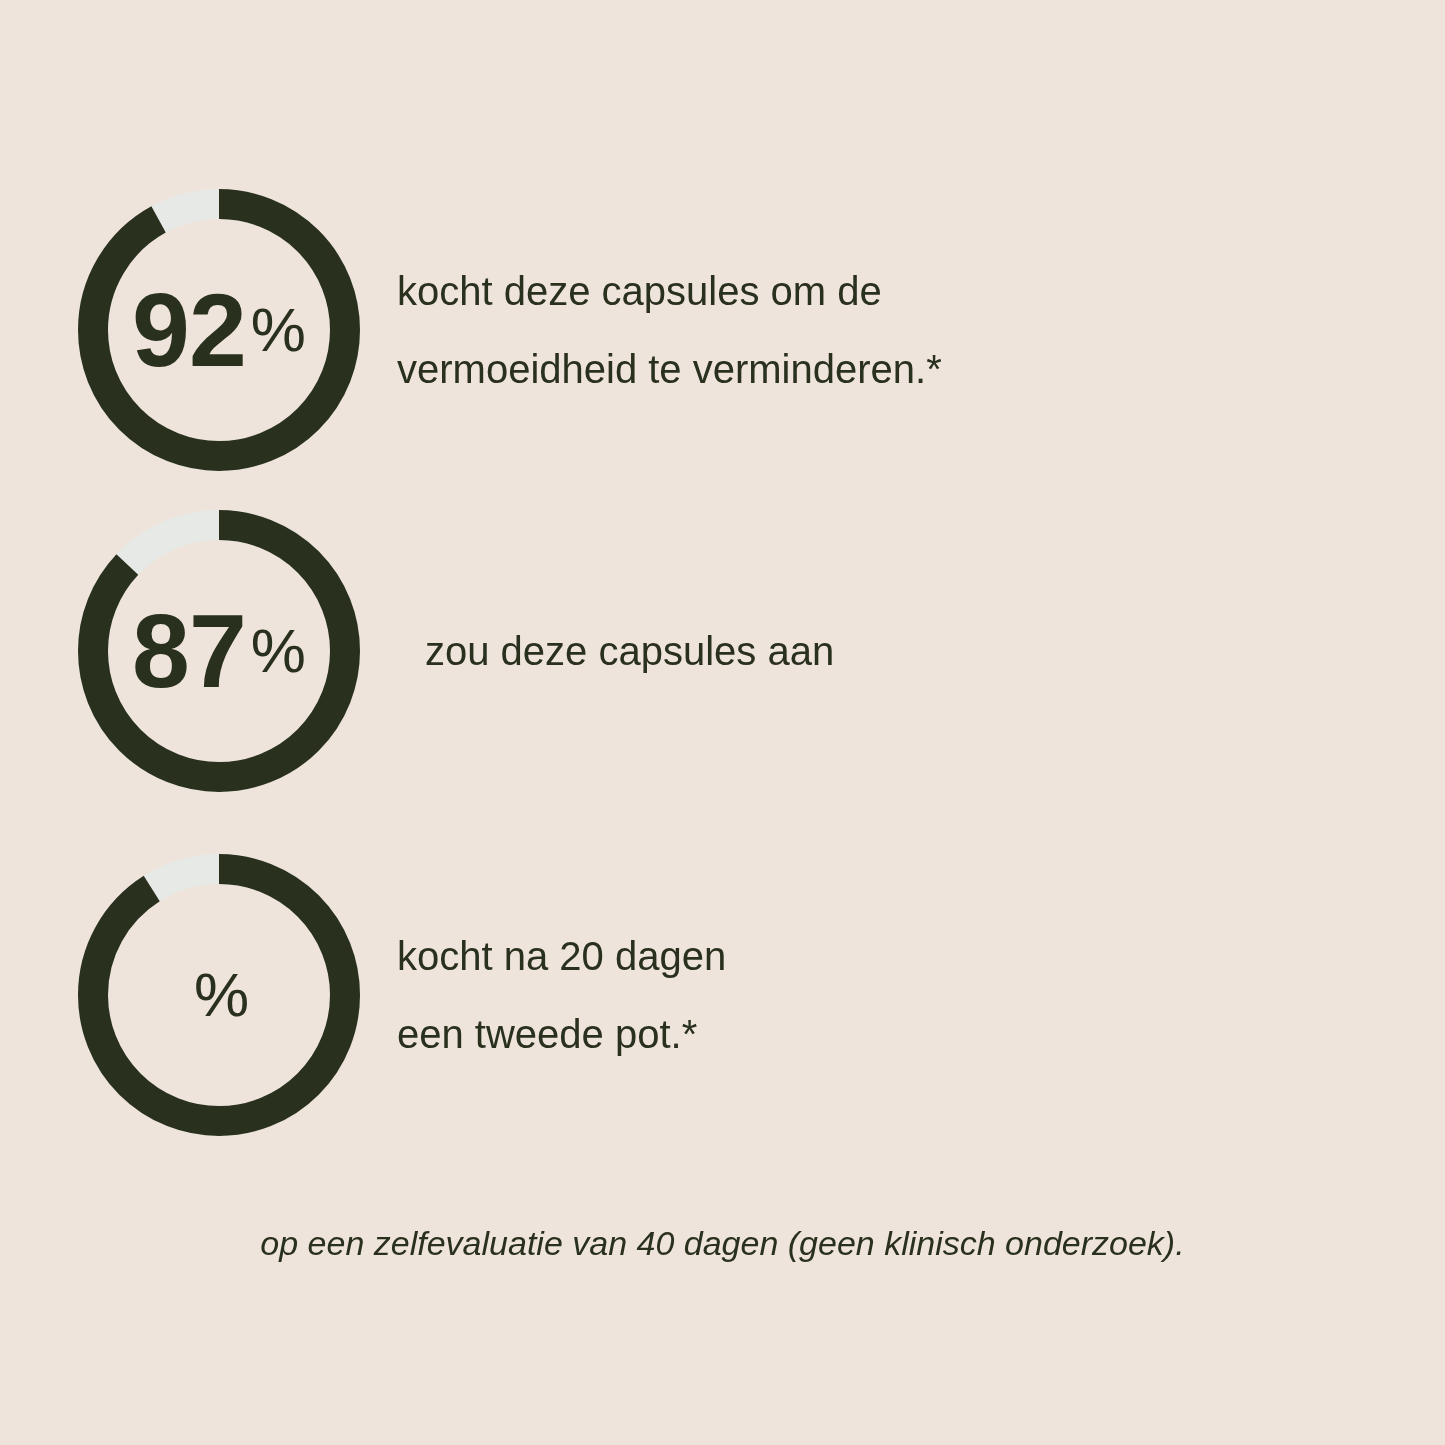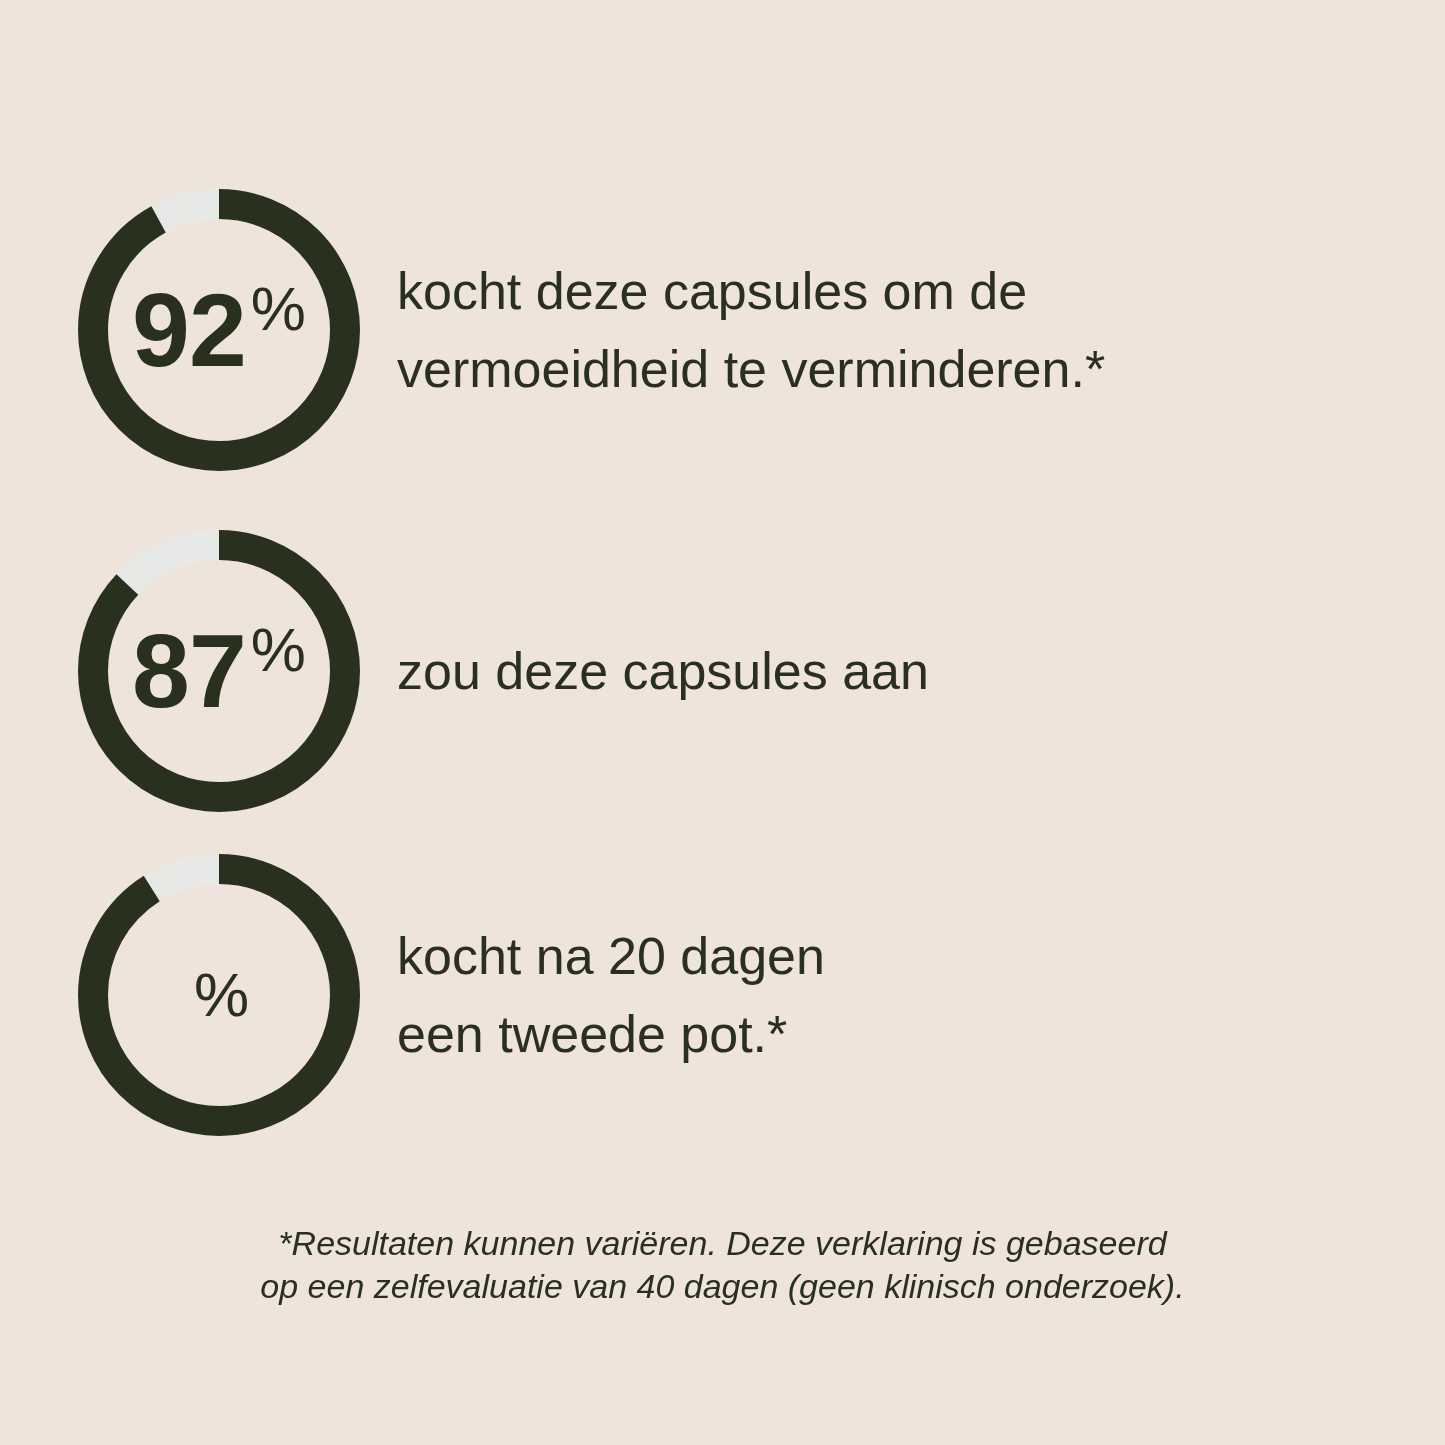--- a/index.html
+++ b/index.html
@@ -21,54 +21,54 @@
     background: var(--bg);
   }
   .stat-row {
     position: absolute;
     left: 78px;
     display: flex;
     align-items: center;
     height: 282px;
   }
   .stat-row.r0 { top: 189px; }
-  .stat-row.r1 { top: 530px; }
+  .stat-row.r1 { top: 510px; gap: 28px; }
   .stat-row.r2 { top: 854px; }
   .ring-wrap {
     position: relative;
     width: 282px; height: 282px;
     flex: 0 0 282px;
   }
   .ring-wrap svg { display: block; width: 282px; height: 282px; }
   .ring-label {
     position: absolute;
     inset: 0;
     display: flex;
     align-items: center;
     justify-content: center;
   }
   .ring-label-inner {
     display: flex;
-    align-items: flex-start;
+    align-items: center;
   }
   .stat-value {
     font-size: 104px;
     font-weight: 700;
     letter-spacing: -1px;
     line-height: 1;
   }
   .percent-sign {
     font-size: 62px;
     font-weight: 400;
     line-height: 1;
     margin-left: 5px;
   }
   .stat-description {
     margin-left: 37px;
-    font-size: 52px;
+    font-size: 40px;
     line-height: 78px;
     font-weight: 400;
     letter-spacing: 0;
     white-space: nowrap;
   }
   .footnote {
     position: absolute;
     top: 1222px;
     left: 0;
     width: 1445px;
@@ -133,17 +133,16 @@
         </div>
       </div>
     </div>
     <div class="stat-description">
       <div>kocht na 20 dagen</div>
       <div>een tweede pot.*</div>
     </div>
   </div>
 
   <div class="footnote">
-    <div>*Resultaten kunnen variëren. Deze verklaring is gebaseerd</div>
     <div>op een zelfevaluatie van 40 dagen (geen klinisch onderzoek).</div>
   </div>
 
 </div>
 
 </body></html>

